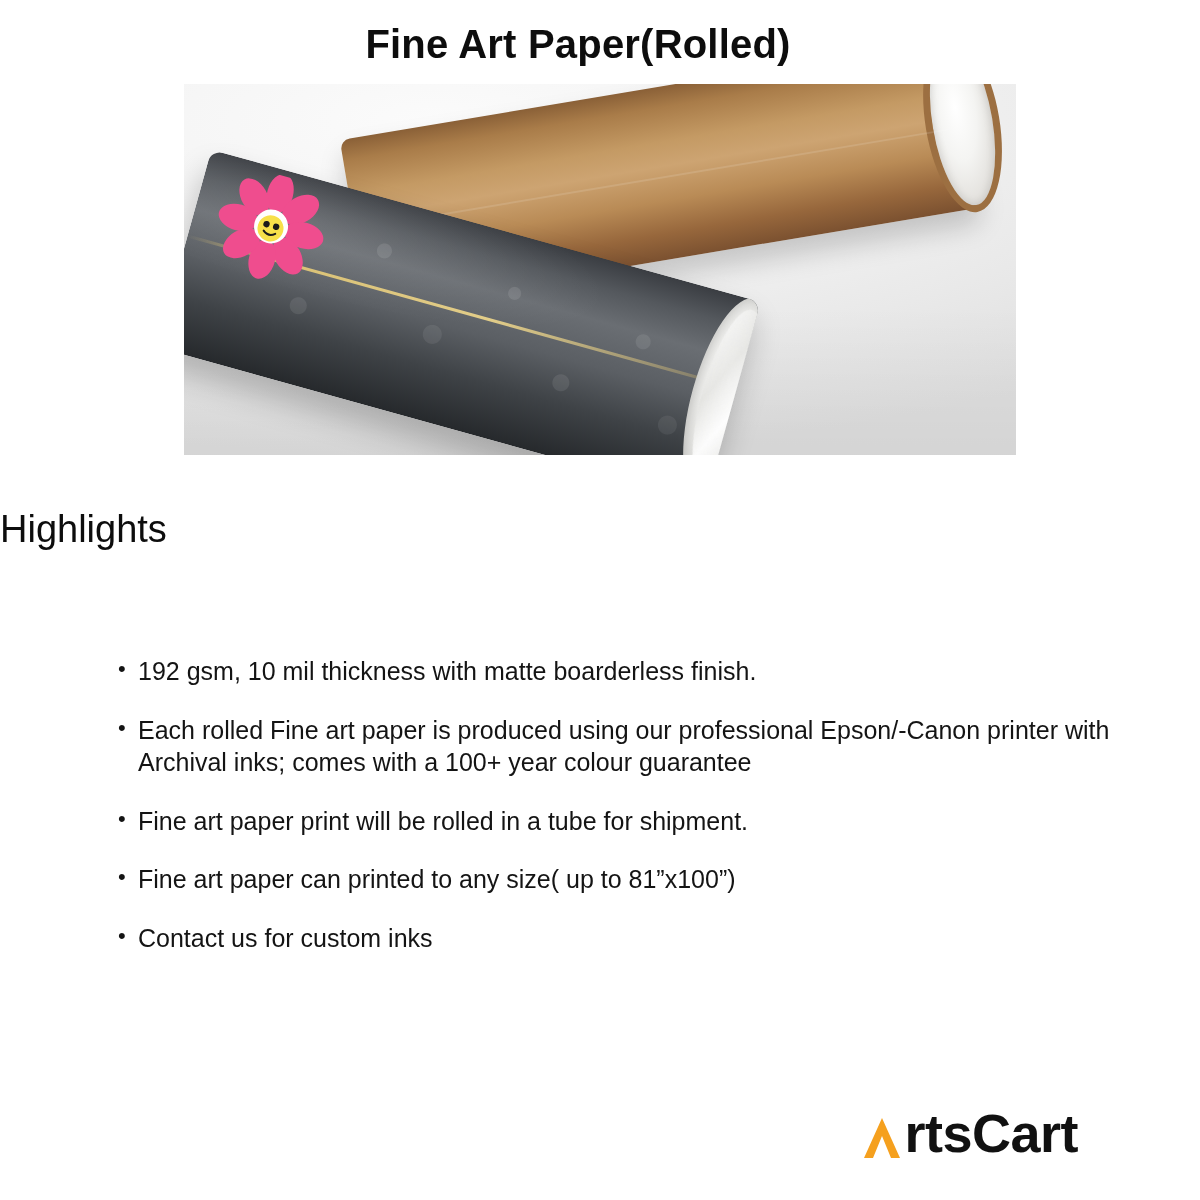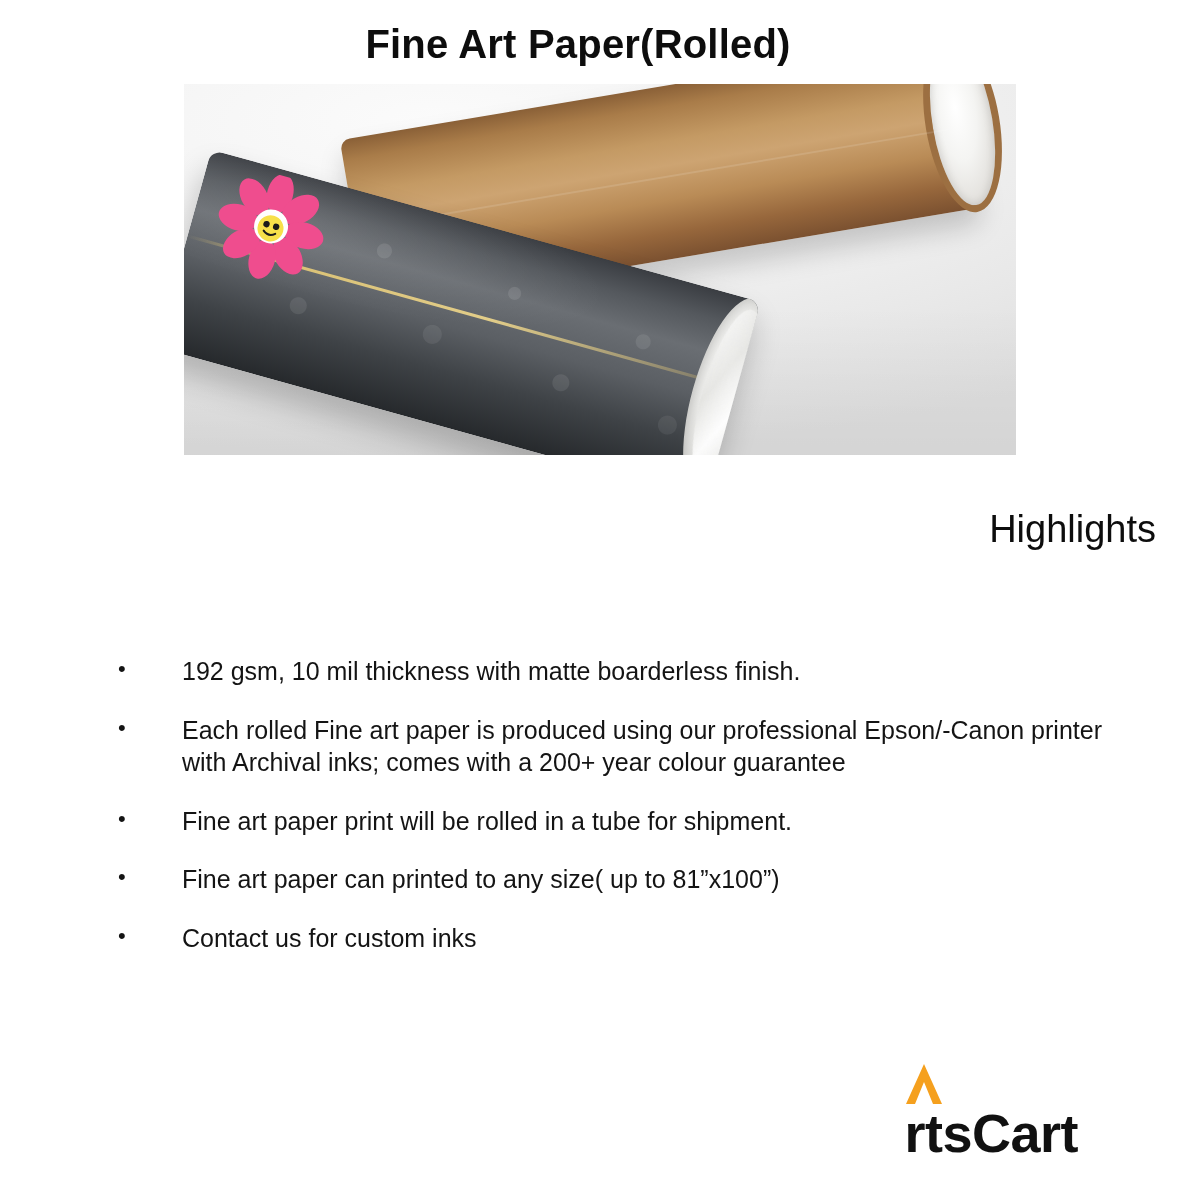--- a/index.html
+++ b/index.html
@@ -166,21 +166,21 @@
     background:
       linear-gradient(115deg, rgba(255,255,255,0.9) 0%, rgba(225,225,222,0.7) 35%, rgba(255,255,255,0.85) 60%, rgba(214,214,210,0.7) 100%);
     filter: blur(0.3px);
   }
 
   
   .highlights-title {
     position: absolute;
     left: 0; right: 0;
     top: 508px;
-    text-align: right;
+    text-align: left;
     font-size: 38px;
     color: #0d0d0d;
     font-family: "Liberation Sans", sans-serif;
   }
 
   .bullets {
     position: absolute;
     left: 118px;
     top: 655px;
     width: 1010px;
@@ -195,35 +195,33 @@
   }
   .bullet .dot {
     width: 20px;
     flex: 0 0 20px;
     font-size: 22px;
     line-height: 1.30;
     color: #141414;
   }
   .bullet .txt {
     flex: 1 1 auto;
-    margin-left: 44px;
   }
 
   
   .brand {
     position: absolute;
     right: 78px;
     bottom: 40px;
     display: flex;
-    align-items: flex-start;
+    align-items: flex-end;
     font-size: 54px;
     font-weight: bold;
     letter-spacing: -0.5px;
     color: #111111;
-    flex-direction: column;
   }
   .brand .mark {
     width: 40px;
     height: 44px;
     margin-right: 2px;
     display: inline-block;
   }
   .brand .brand-rest {
     line-height: 1;
   }
@@ -272,21 +270,21 @@
 
   <div class="highlights-title">Highlights</div>
 
   <div class="bullets">
     <div class="bullet">
       <span class="dot">•</span>
       <span class="txt">192 gsm, 10 mil thickness with matte boarderless finish.</span>
     </div>
     <div class="bullet">
       <span class="dot">•</span>
-      <span class="txt">Each rolled Fine art paper is produced using our professional Epson/-Canon printer with Archival inks; comes with a 200+ year colour guarantee</span>
+      <span class="txt">Each rolled Fine art paper is produced using our professional Epson/-Canon printer with Archival inks; comes with a 100+ year colour guarantee</span>
     </div>
     <div class="bullet">
       <span class="dot">•</span>
       <span class="txt">Fine art paper print will be rolled in a tube for shipment.</span>
     </div>
     <div class="bullet">
       <span class="dot">•</span>
       <span class="txt">Fine art paper can printed to any size( up to 81”x100”)</span>
     </div>
     <div class="bullet">

